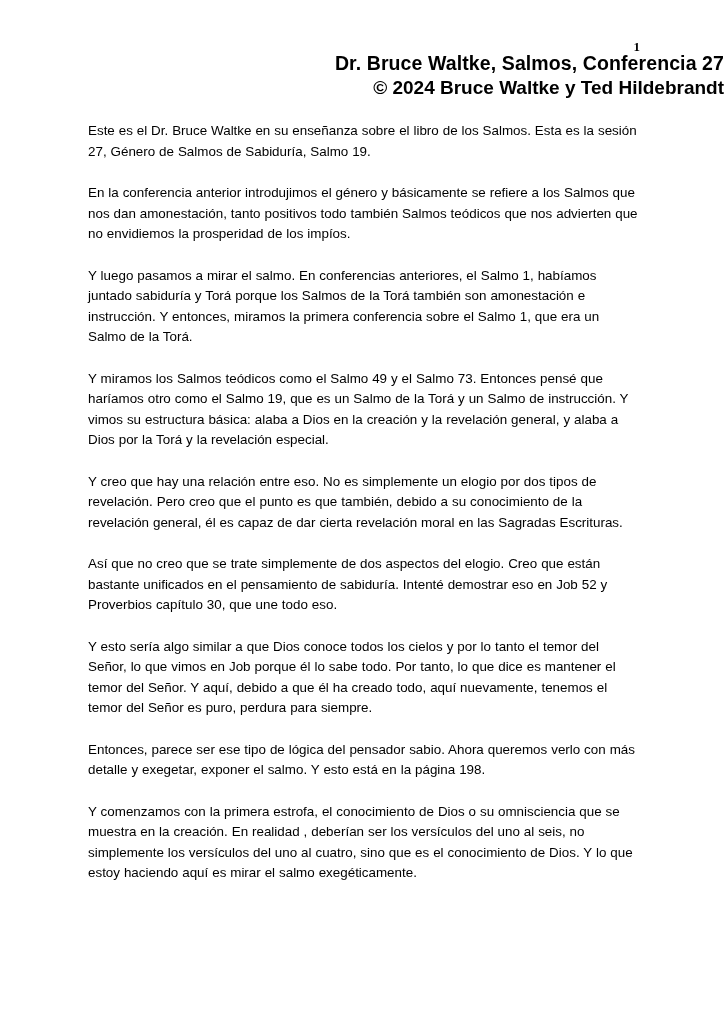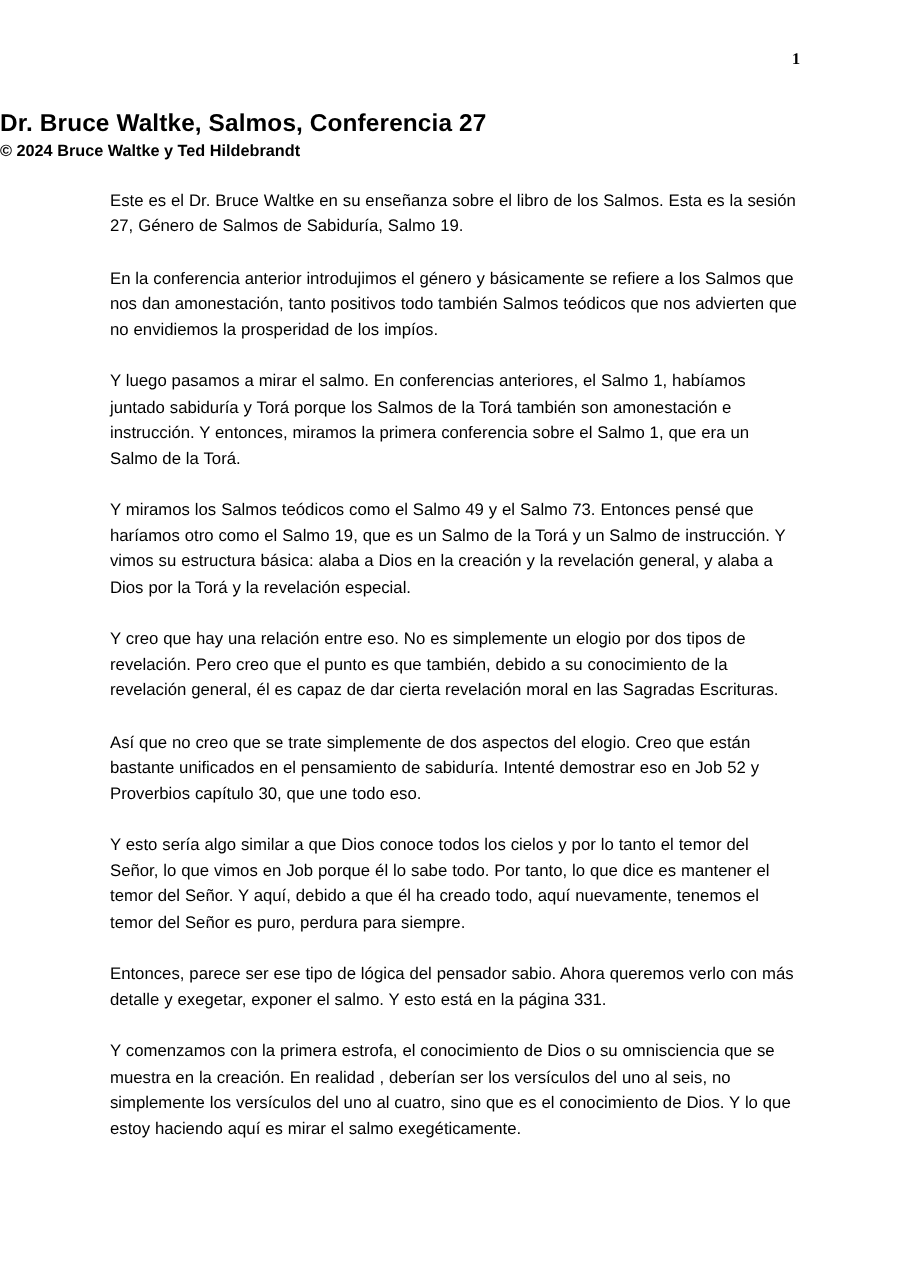--- a/index.html
+++ b/index.html
@@ -21,32 +21,32 @@
   .page-number {
     position: absolute;
     top: 40px;
     right: 84px;
     font-family: "Liberation Serif", serif;
     font-size: 13px;
     font-weight: bold;
     line-height: 1;
   }
   .doc-header {
-    padding-top: 88px;
-    text-align: left;
+    padding-top: 52px;
+    text-align: right;
   }
   .doc-title {
     font-size: 19.5px;
     font-weight: bold;
     line-height: 1.15;
     letter-spacing: 0.1px;
   }
   .doc-subtitle {
     margin-top: 4px;
-    font-size: 13px;
+    font-size: 19px;
     font-weight: bold;
     line-height: 1.1;
   }
   .doc-body {
     margin: 22px 86px 0 88px;
     width: 550px;
   }
   .doc-body p {
     margin: 0 0 21px 0;
     font-size: 13.4px;
@@ -68,17 +68,17 @@
   </div>
 
   <div class="doc-body">
     <p>Este es el Dr. Bruce Waltke en su enseñanza sobre el libro de los Salmos. Esta es la sesión 27, Género de Salmos de Sabiduría, Salmo 19.</p>
     <p>En la conferencia anterior introdujimos el género y básicamente se refiere a los Salmos que nos dan amonestación, tanto positivos todo también Salmos teódicos que nos advierten que no envidiemos la prosperidad de los impíos.</p>
     <p>Y luego pasamos a mirar el salmo. En conferencias anteriores, el Salmo 1, habíamos juntado sabiduría y Torá porque los Salmos de la Torá también son amonestación e instrucción. Y entonces, miramos la primera conferencia sobre el Salmo 1, que era un Salmo de la Torá.</p>
     <p>Y miramos los Salmos teódicos como el Salmo 49 y el Salmo 73. Entonces pensé que haríamos otro como el Salmo 19, que es un Salmo de la Torá y un Salmo de instrucción. Y vimos su estructura básica: alaba a Dios en la creación y la revelación general, y alaba a Dios por la Torá y la revelación especial.</p>
     <p>Y creo que hay una relación entre eso. No es simplemente un elogio por dos tipos de revelación. Pero creo que el punto es que también, debido a su conocimiento de la revelación general, él es capaz de dar cierta revelación moral en las Sagradas Escrituras.</p>
     <p>Así que no creo que se trate simplemente de dos aspectos del elogio. Creo que están bastante unificados en el pensamiento de sabiduría. Intenté demostrar eso en Job 52 y Proverbios capítulo 30, que une todo eso.</p>
     <p>Y esto sería algo similar a que Dios conoce todos los cielos y por lo tanto el temor del Señor, lo que vimos en Job porque él lo sabe todo. Por tanto, lo que dice es mantener el temor del Señor. Y aquí, debido a que él ha creado todo, aquí nuevamente, tenemos el temor del Señor es puro, perdura para siempre.</p>
-    <p>Entonces, parece ser ese tipo de lógica del pensador sabio. Ahora queremos verlo con más detalle y exegetar, exponer el salmo. Y esto está en la página 331.</p>
+    <p>Entonces, parece ser ese tipo de lógica del pensador sabio. Ahora queremos verlo con más detalle y exegetar, exponer el salmo. Y esto está en la página 198.</p>
     <p>Y comenzamos con la primera estrofa, el conocimiento de Dios o su omnisciencia que se muestra en la creación. En realidad , deberían ser los versículos del uno al seis, no simplemente los versículos del uno al cuatro, sino que es el conocimiento de Dios. Y lo que estoy haciendo aquí es mirar el salmo exegéticamente.</p>
   </div>
 
 </div>
 
 </body></html>

